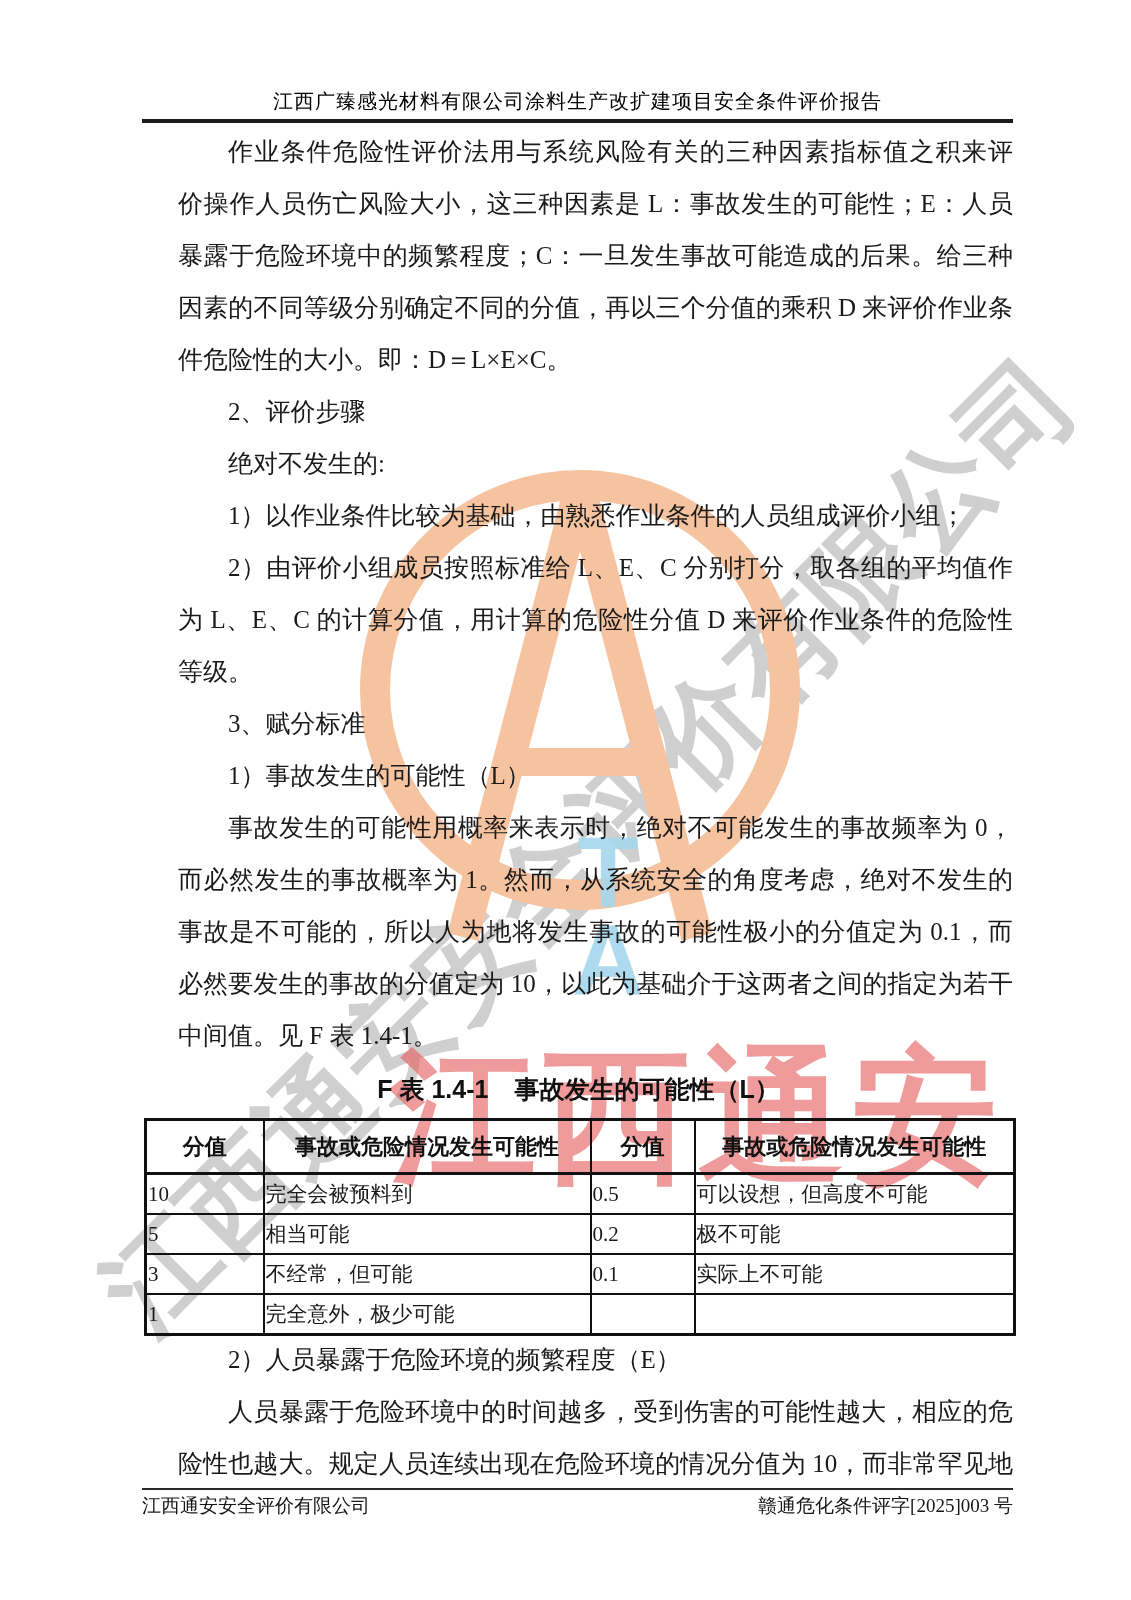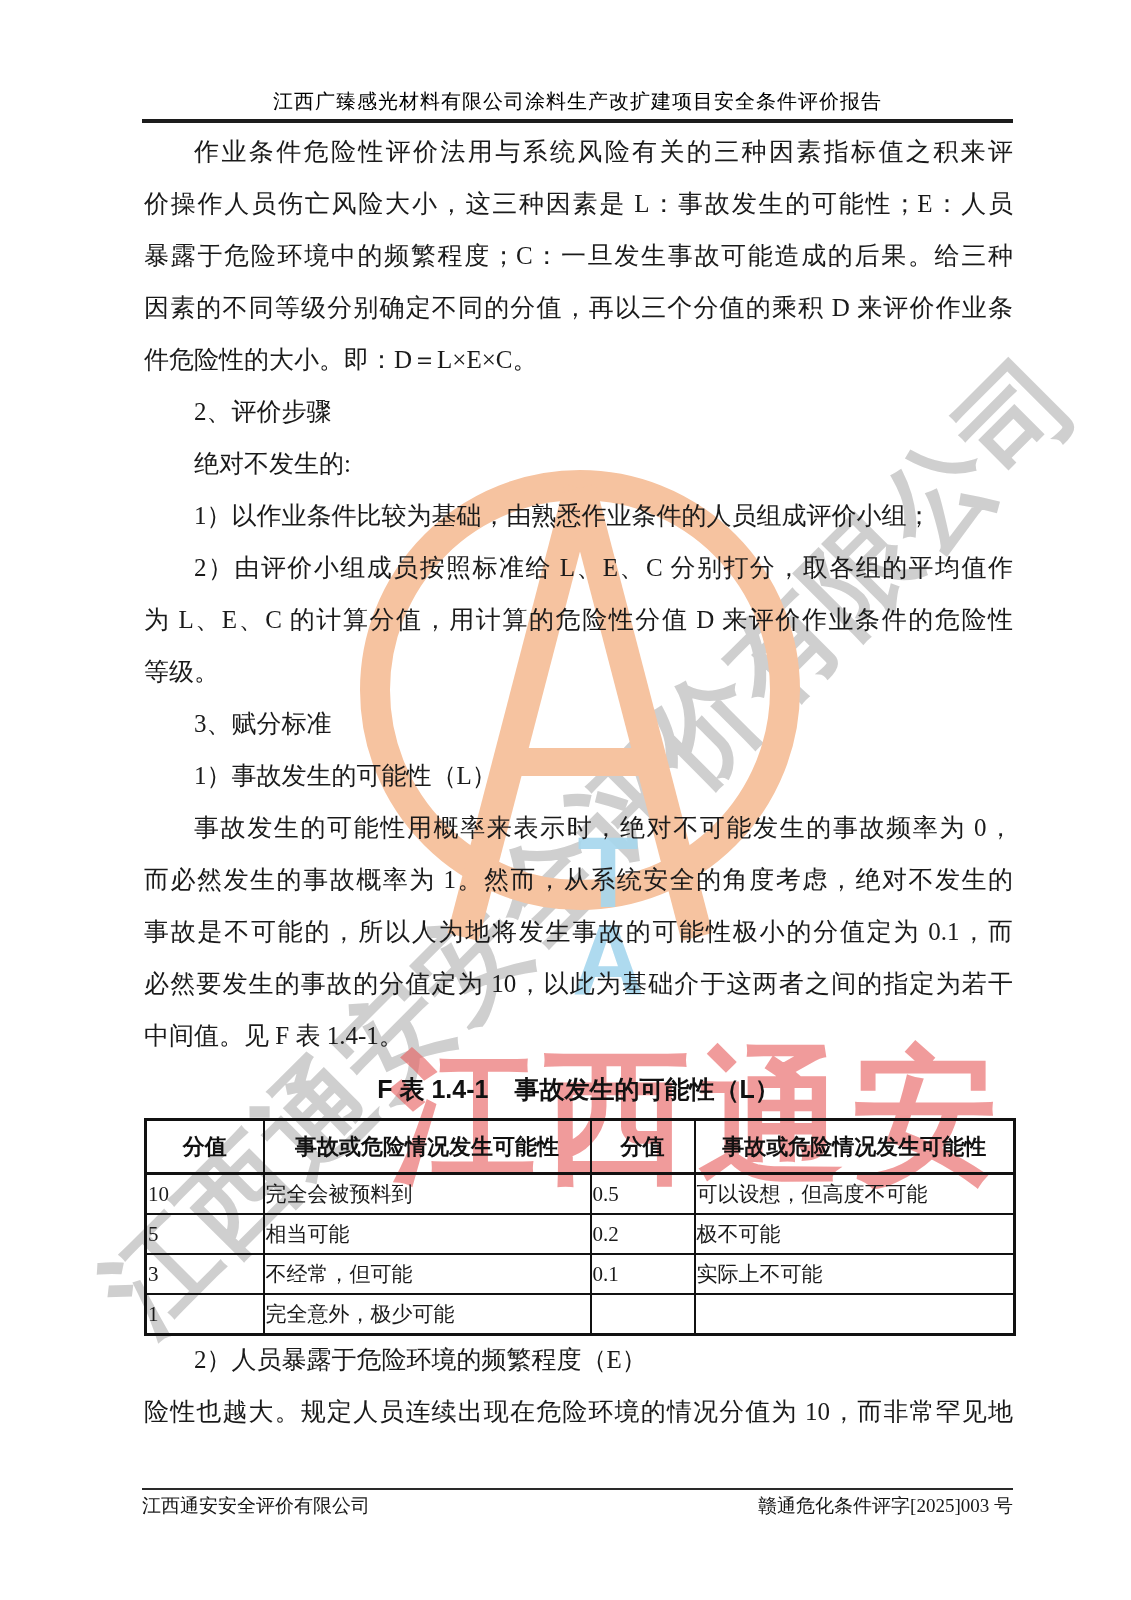--- a/index.html
+++ b/index.html
@@ -9,21 +9,21 @@
     font-family:"Liberation Serif","DejaVu Serif",serif;color:#1a1a1a;
   }
   
   .doc-header{position:absolute;left:142px;top:88px;width:871px;text-align:center;
     font-size:20px;letter-spacing:1px;color:#000000;}
   .header-rule{position:absolute;left:142px;top:119px;width:871px;height:4px;background:#1c1c1c;}
   
   .lines{position:absolute;left:144px;width:869px;}
   #body-top{top:126px;}
   #body-bottom{top:1334px;}
-  .line{height:52px;line-height:52px;font-size:25px;white-space:nowrap;}
+  .line{height:52px;line-height:52px;font-size:25px;white-space:nowrap;margin-left:34px;}
   .line.justify{white-space:normal;text-align:justify;text-align-last:justify;}
   .line.indent{text-indent:50px;}
   
   .tbl-caption{position:absolute;left:144px;top:1064px;width:869px;height:50px;line-height:50px;
     text-align:center;font-family:"Liberation Sans","DejaVu Sans",sans-serif;
     font-weight:bold;font-size:25px;color:#111;}
   .tbl-caption .cap-label{margin-right:26px;}
   
   .tbl-wrap{position:absolute;left:144px;top:1118px;width:869px;}
   table.ltable{width:869px;border-collapse:collapse;table-layout:fixed;
@@ -148,20 +148,21 @@
               <td>完全意外，极少可能</td>
               <td></td>
               <td></td>
             </tr>
           </tbody>
       </table>
     </div>
 
     <div class="lines" id="body-bottom">
         <div class="line indent">2）人员暴露于危险环境的频繁程度（E）</div>
+        <div class="line indent justify">人员暴露于危险环境中的时间越多，受到伤害的可能性越大，相应的危</div>
         <div class="line justify">险性也越大。规定人员连续出现在危险环境的情况分值为 10，而非常罕见地</div>
       </div>
 
     <div class="footer-rule"></div>
     <div class="doc-footer">
       <span class="f-left">江西通安安全评价有限公司</span>
       <span class="f-right">赣通危化条件评字[2025]003 号</span>
     </div>
 
   </div>

